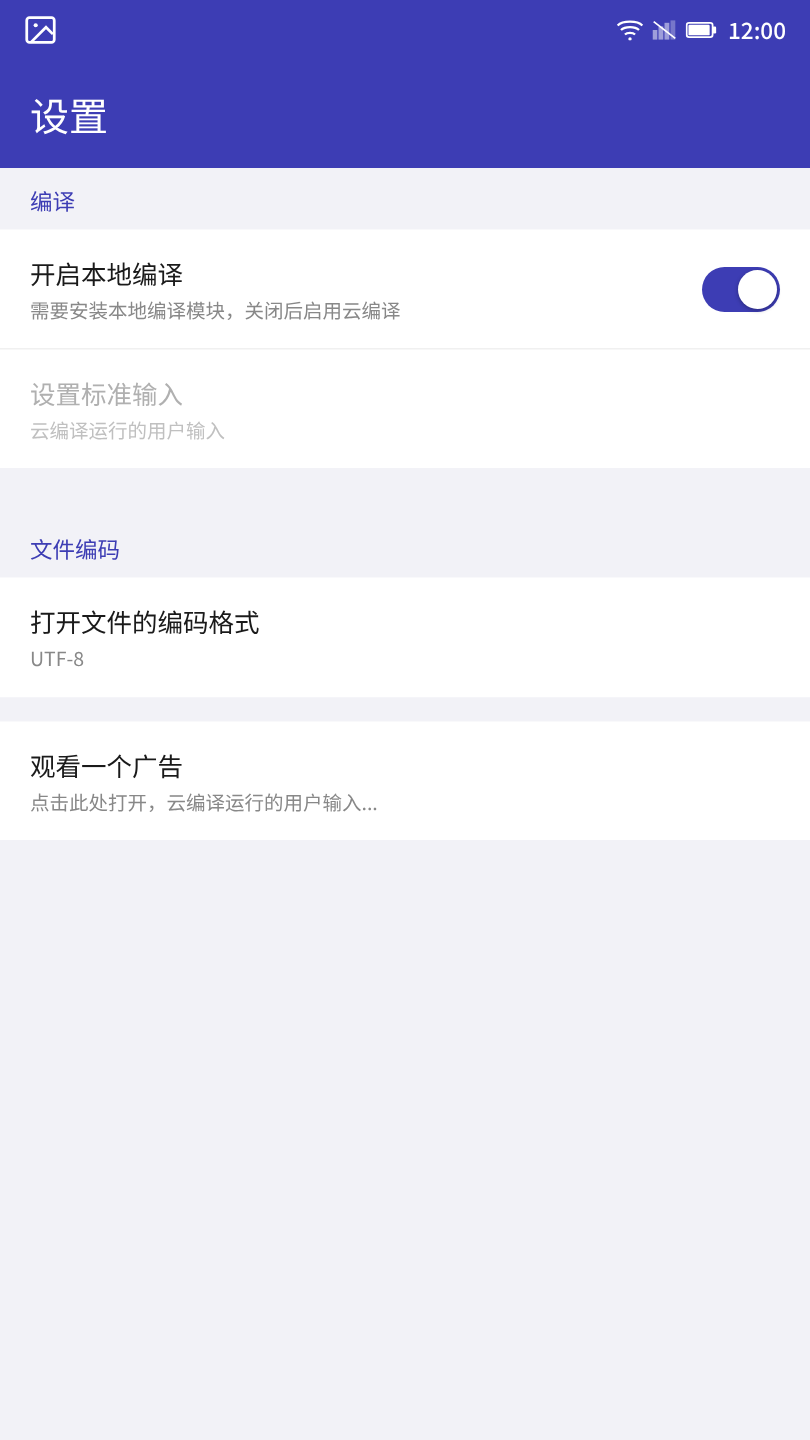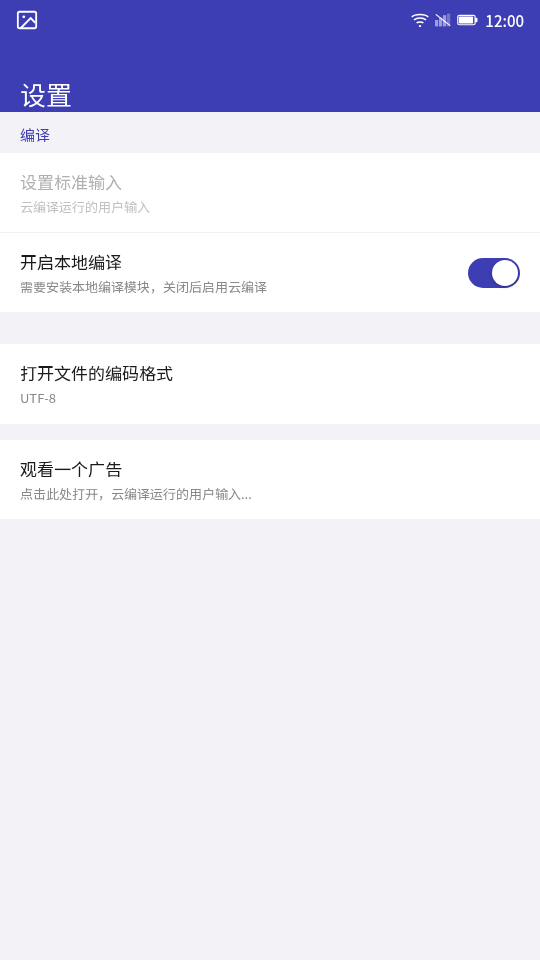--- a/index.html
+++ b/index.html
@@ -49,21 +49,21 @@
       font-size: 15px;
       font-weight: 500;
     }
 
     
     .header {
       width: 540px;
       height: 72px;
       background: #3d3db4;
       display: flex;
-      align-items: flex-end;
+      align-items: center;
       padding: 0 20px;
     }
 
     .header-title {
       color: white;
       font-size: 26px;
       font-weight: 400;
     }
 
     
@@ -206,43 +206,44 @@
 
 <div class="header">
   <span class="header-title">设置</span>
 </div>
 
 <div class="content">
 
   <div class="section-header">编译</div>
   <div class="section-card">
 
+    <div class="setting-item">
+      <div class="setting-item-text">
+        <div class="setting-item-title">开启本地编译</div>
+        <div class="setting-item-subtitle">需要安装本地编译模块，关闭后启用云编译</div>
+      </div>
+      <div class="toggle on">
+        <div class="toggle-knob"></div>
+      </div>
+    </div>
+
     <div class="setting-item disabled">
       <div class="setting-item-text">
         <div class="setting-item-title">设置标准输入</div>
         <div class="setting-item-subtitle">云编译运行的用户输入</div>
       </div>
     </div>
-
-    <div class="setting-item">
-      <div class="setting-item-text">
-        <div class="setting-item-title">开启本地编译</div>
-        <div class="setting-item-subtitle">需要安装本地编译模块，关闭后启用云编译</div>
-      </div>
-      <div class="toggle on">
-        <div class="toggle-knob"></div>
-      </div>
-    </div>
   </div>
 
   <div class="section-divider"></div>
 
 
   <div class="section-divider"></div>
 
+  <div class="section-header">文件编码</div>
   <div class="section-card">
 
     <div class="setting-item">
       <div class="setting-item-text">
         <div class="setting-item-title">打开文件的编码格式</div>
         <div class="setting-item-subtitle">UTF-8</div>
       </div>
     </div>
   </div>
 

